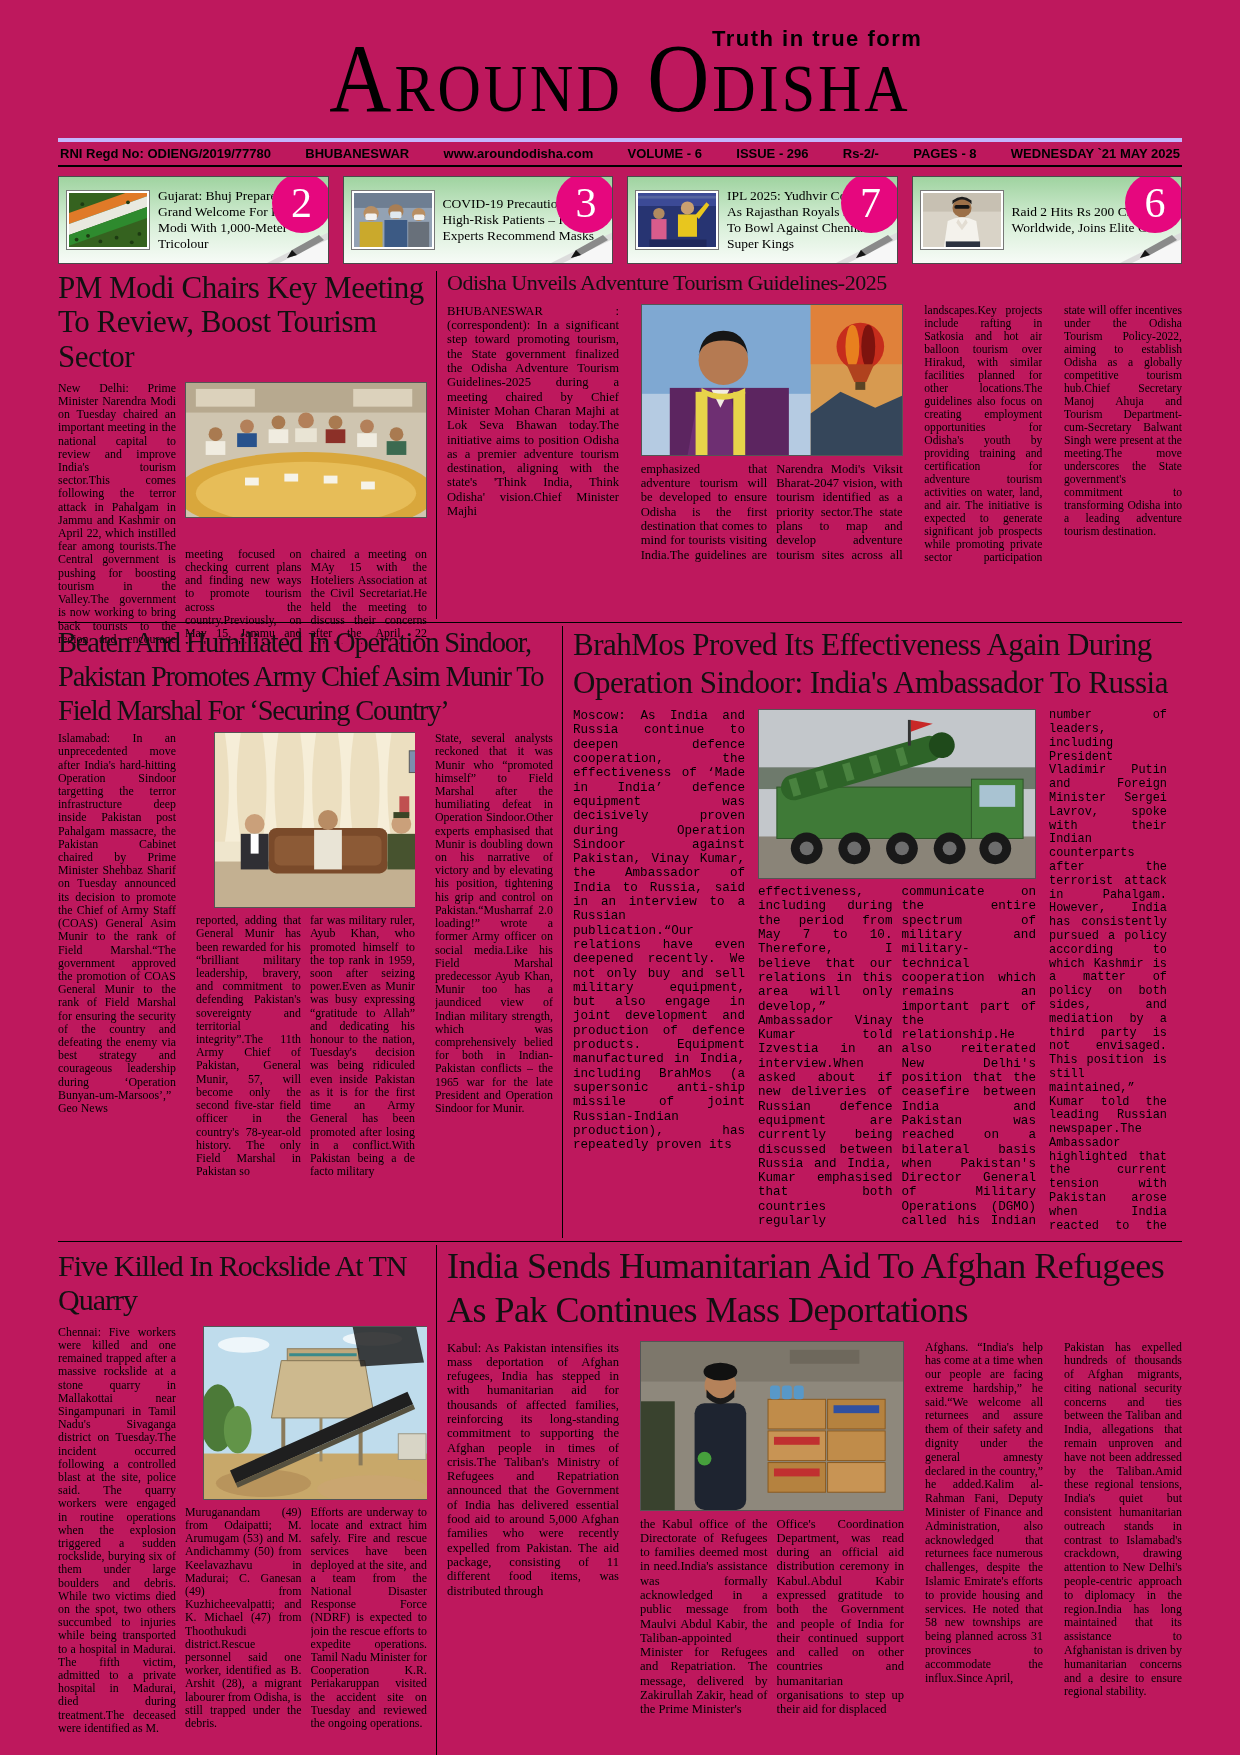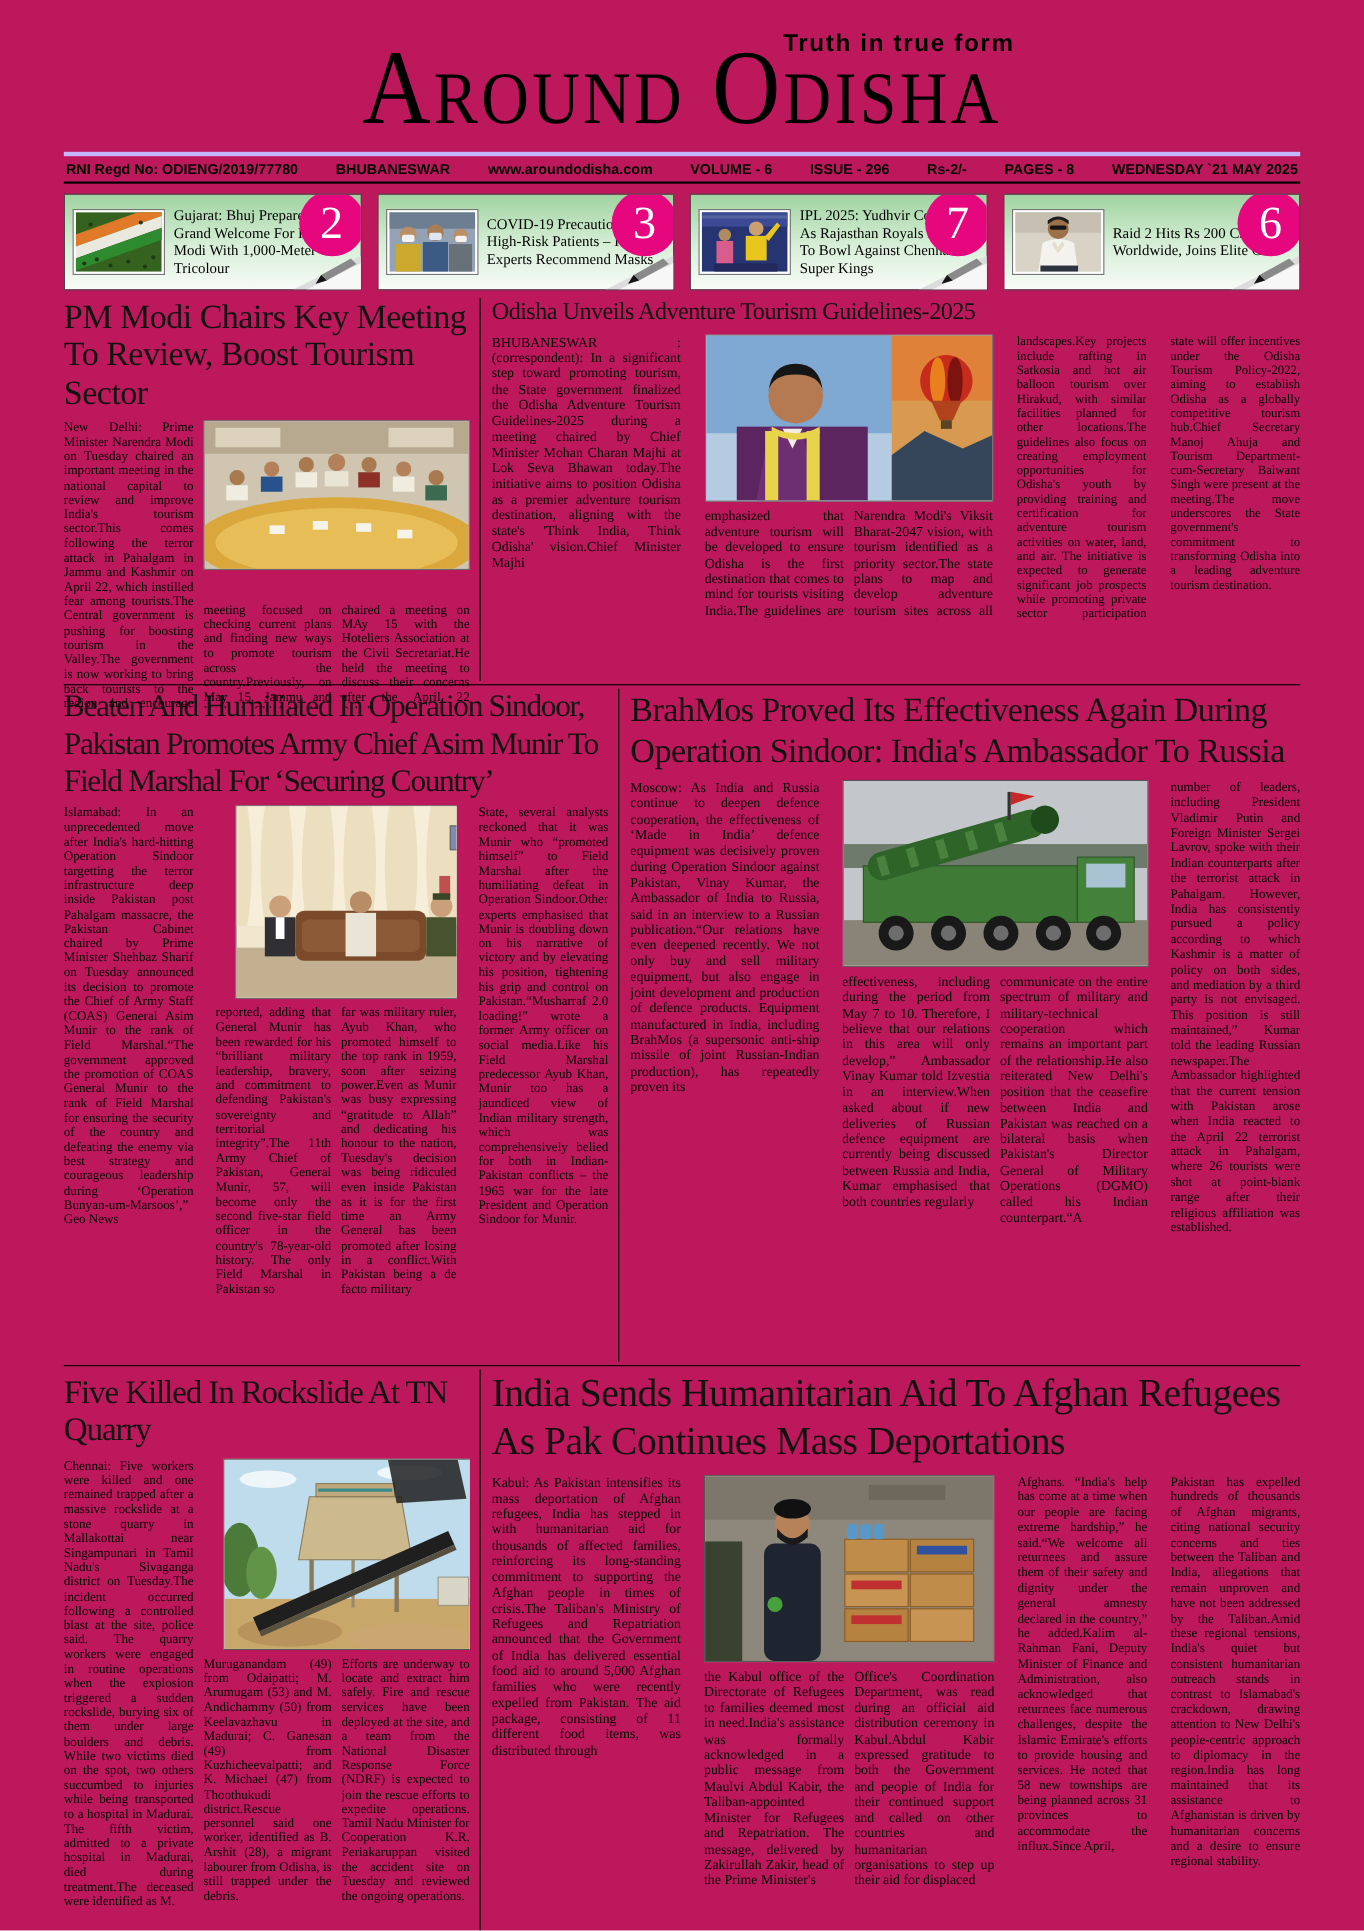--- a/index.html
+++ b/index.html
@@ -54,21 +54,21 @@
   .a2mid { width:262px; flex:none; }
 
   
   .row2 { height:612px; }
   .a3blk { width:505px; padding-right:9px; }
   .a3blk h2 { font-size:28.5px; line-height:1.2; letter-spacing:-1.2px; margin-bottom:4px; }
   .a3body { display:flex; gap:20px; height:530px; overflow:hidden; }
   .a3blk .artimg { margin-left:18px; }
   .a4blk { flex:1; padding-left:10px; }
   .a4blk h2 { font-size:31px; line-height:1.25; letter-spacing:-0.5px; margin-bottom:6px; }
-  .a4body { display:flex; gap:13px; height:520px; overflow:hidden; justify-content:space-between; }
+  .a4body { display:flex; gap:13px; height:520px; overflow:hidden; justify-content:flex-start;font-family:Liberation Mono, monospace; }
   .a4mid { width:278px; flex:none; }
 
   
   .row3 { height:528px; }
   .a5blk { width:379px; padding-right:9px; }
   .a5blk h2 { font-size:30px; line-height:1.15; letter-spacing:-1px; margin:4px 0 8px; }
   .a5body { display:flex; gap:9px; height:466px; overflow:hidden; }
   .a5blk .artimg { margin-left:18px; }
   .a6blk { flex:1; padding-left:10px; }
   .a6blk h2 { font-size:36px; line-height:1.22; letter-spacing:-0.5px; margin-bottom:8px; }

